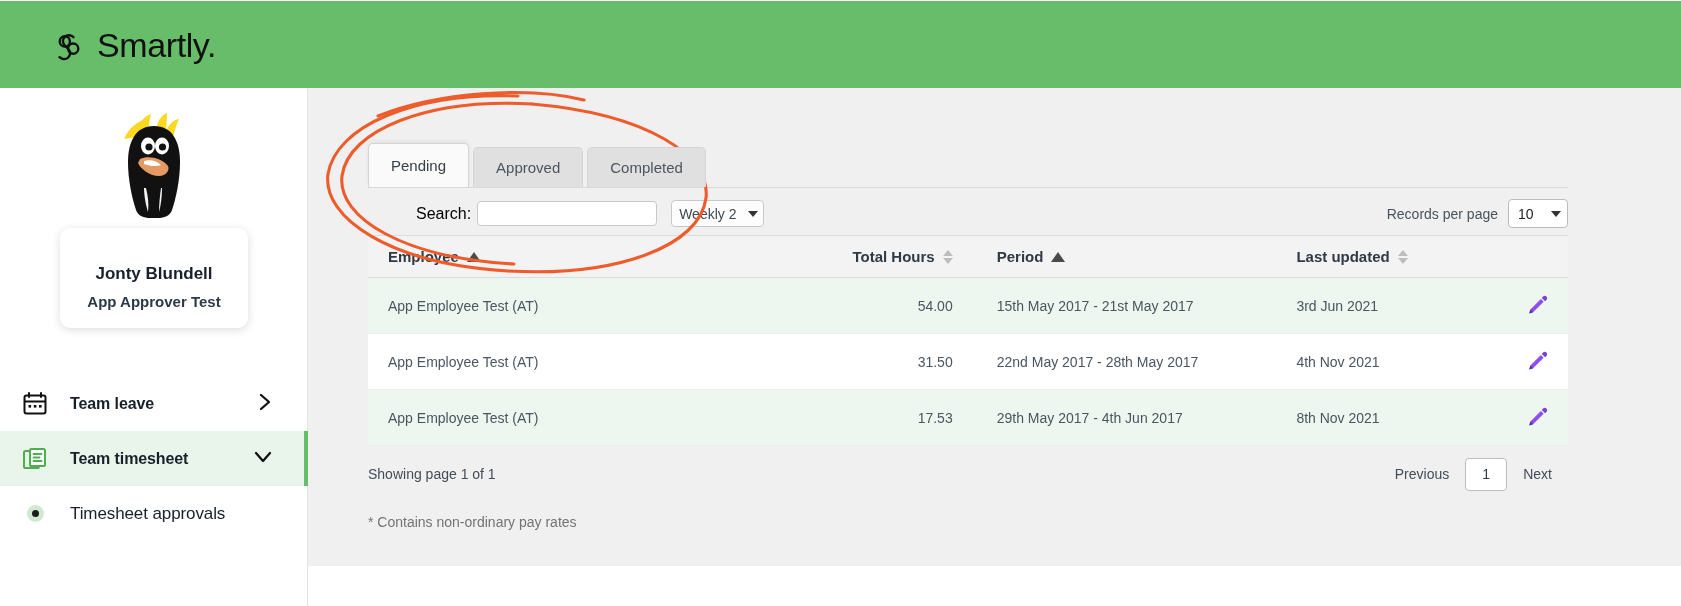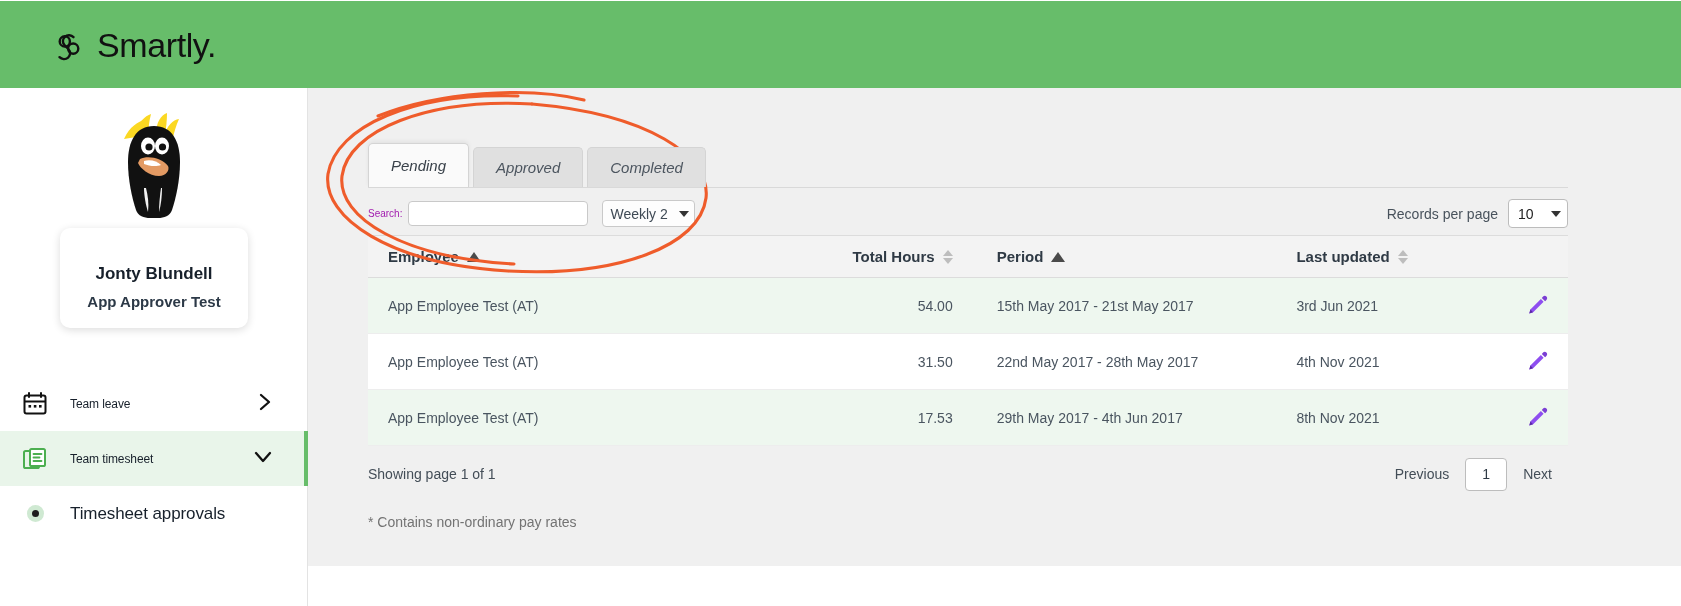--- a/index.html
+++ b/index.html
@@ -56,21 +56,21 @@
     display: flex; align-items: center;
     padding-left: 22px;
     cursor: pointer;
   }
   .nav-item.active { background: #e9f5ea; }
   .nav-item.active::after {
     content: ""; position: absolute; right: 0; top: 0;
     width: 4px; height: 100%; background: #67bd6a;
   }
   .nav-icon { width: 26px; height: 26px; flex: 0 0 26px; margin-right: 22px; }
-  .nav-label { font-size: 12px; font-weight: normal; color: #17202b; letter-spacing: -0.1px; }
+  .nav-label { font-size: 16px; font-weight: bold; color: #17202b; letter-spacing: -0.1px; }
   .nav-chevron { position: absolute; right: 36px; top: 50%; transform: translateY(-50%); }
   .sub-item {
     height: 55px; display: flex; align-items: center; padding-left: 22px; cursor: pointer;
   }
   .dot-icon {
     width: 26px; height: 26px; flex: 0 0 26px; margin-right: 22px;
     display: flex; align-items: center; justify-content: center;
   }
   .dot-ring {
     width: 17px; height: 17px; border-radius: 50%;
@@ -92,37 +92,36 @@
   .tab {
     height: 40px; padding: 0 22px;
     display: flex; align-items: center; justify-content: center;
     font-size: 15px; color: #4c555f;
     background: #e0e0e0;
     border: 1px solid #d4d4d4;
     border-bottom: none;
     border-radius: 5px 5px 0 0;
     margin-right: 4px;
     cursor: pointer;
-    font-style: italic;
   }
   .tab.active {
     background: #fafafa; color: #2b3views; color: #384049;
     height: 44px;
     box-shadow: 0 -2px 4px rgba(0,0,0,0.06);
   }
 
   
   .controls {
     position: relative;
     height: 48px;
     display: flex; align-items: center;
     border-top: 1px solid #d9d9d9;
     padding-top: 4px;
   }
-  .search-label { font-size: 10px; color: #a21caf; margin-right: 6px; }
+  .search-label { font-size: 16px; color: #000000; margin-right: 6px; margin-left: 48px; }
   .search-input {
     width: 180px; height: 25px;
     border: 1px solid #c9c9c9; border-radius: 4px;
     background: #ffffff; outline: none;
     font-size: 13px; padding: 0 5px;
     font-family: "Liberation Sans", sans-serif;
   }
   .period-select {
     margin-left: 14px;
     height: 27px; width: 93px;

